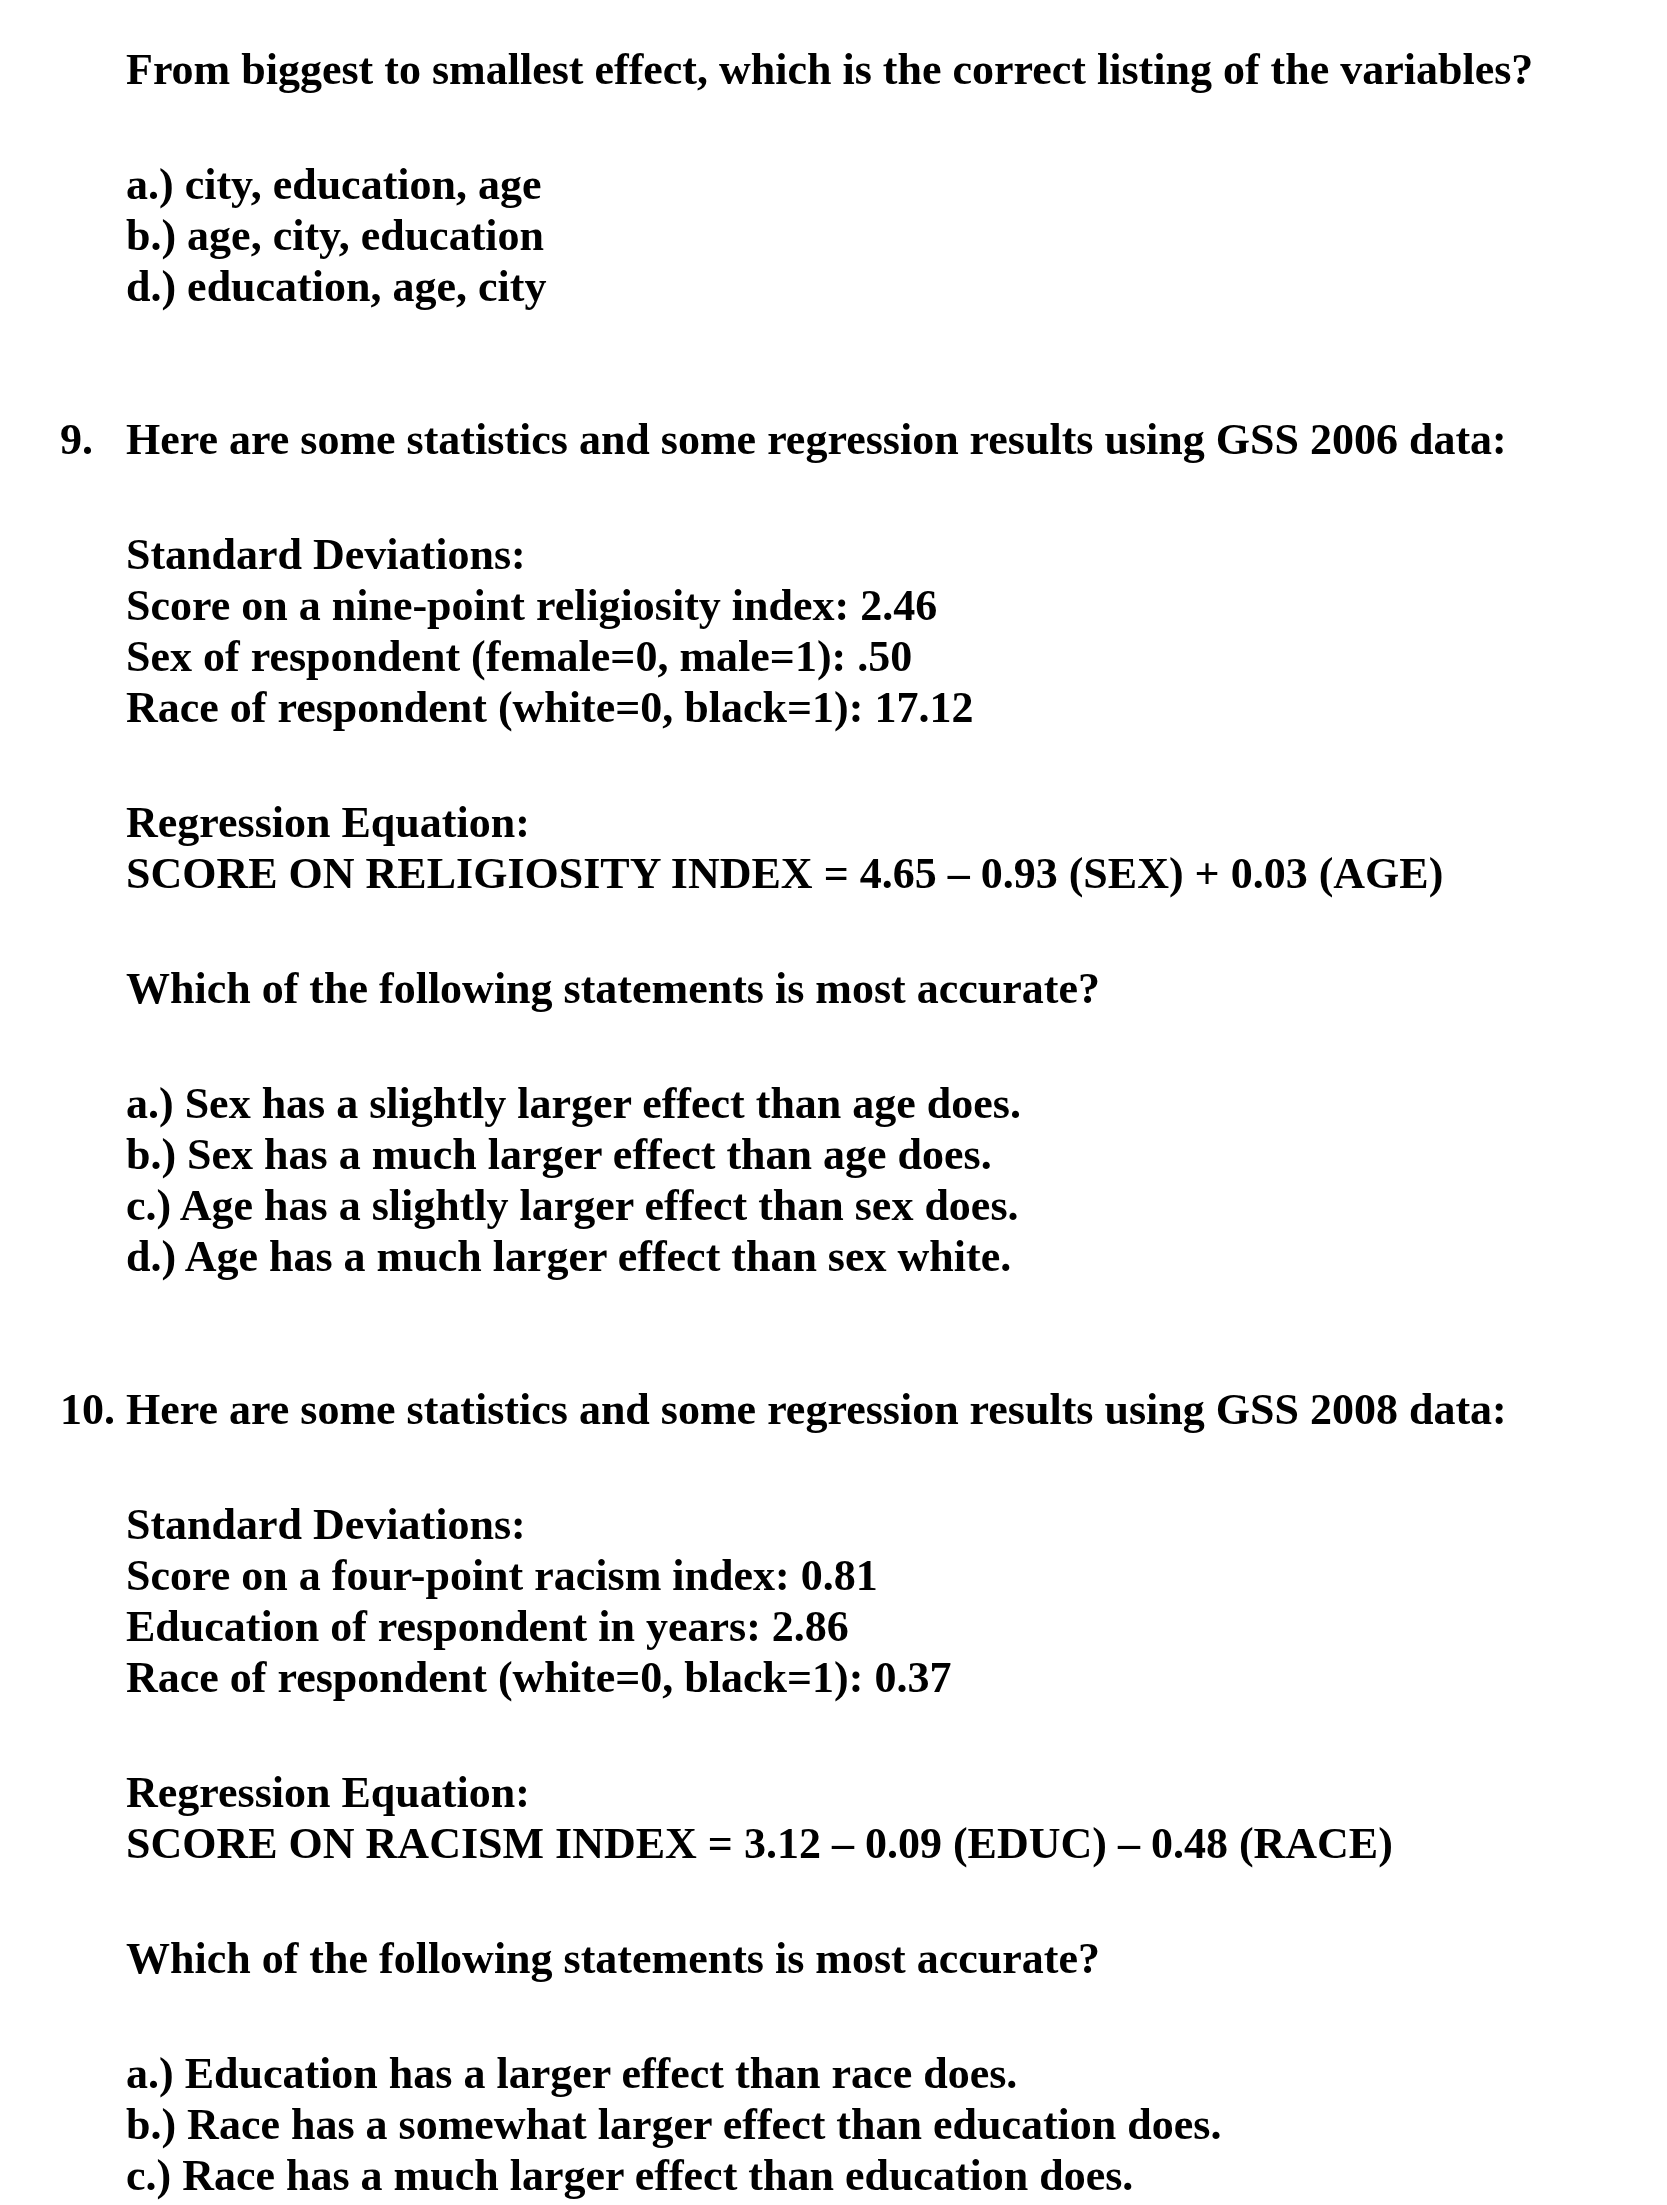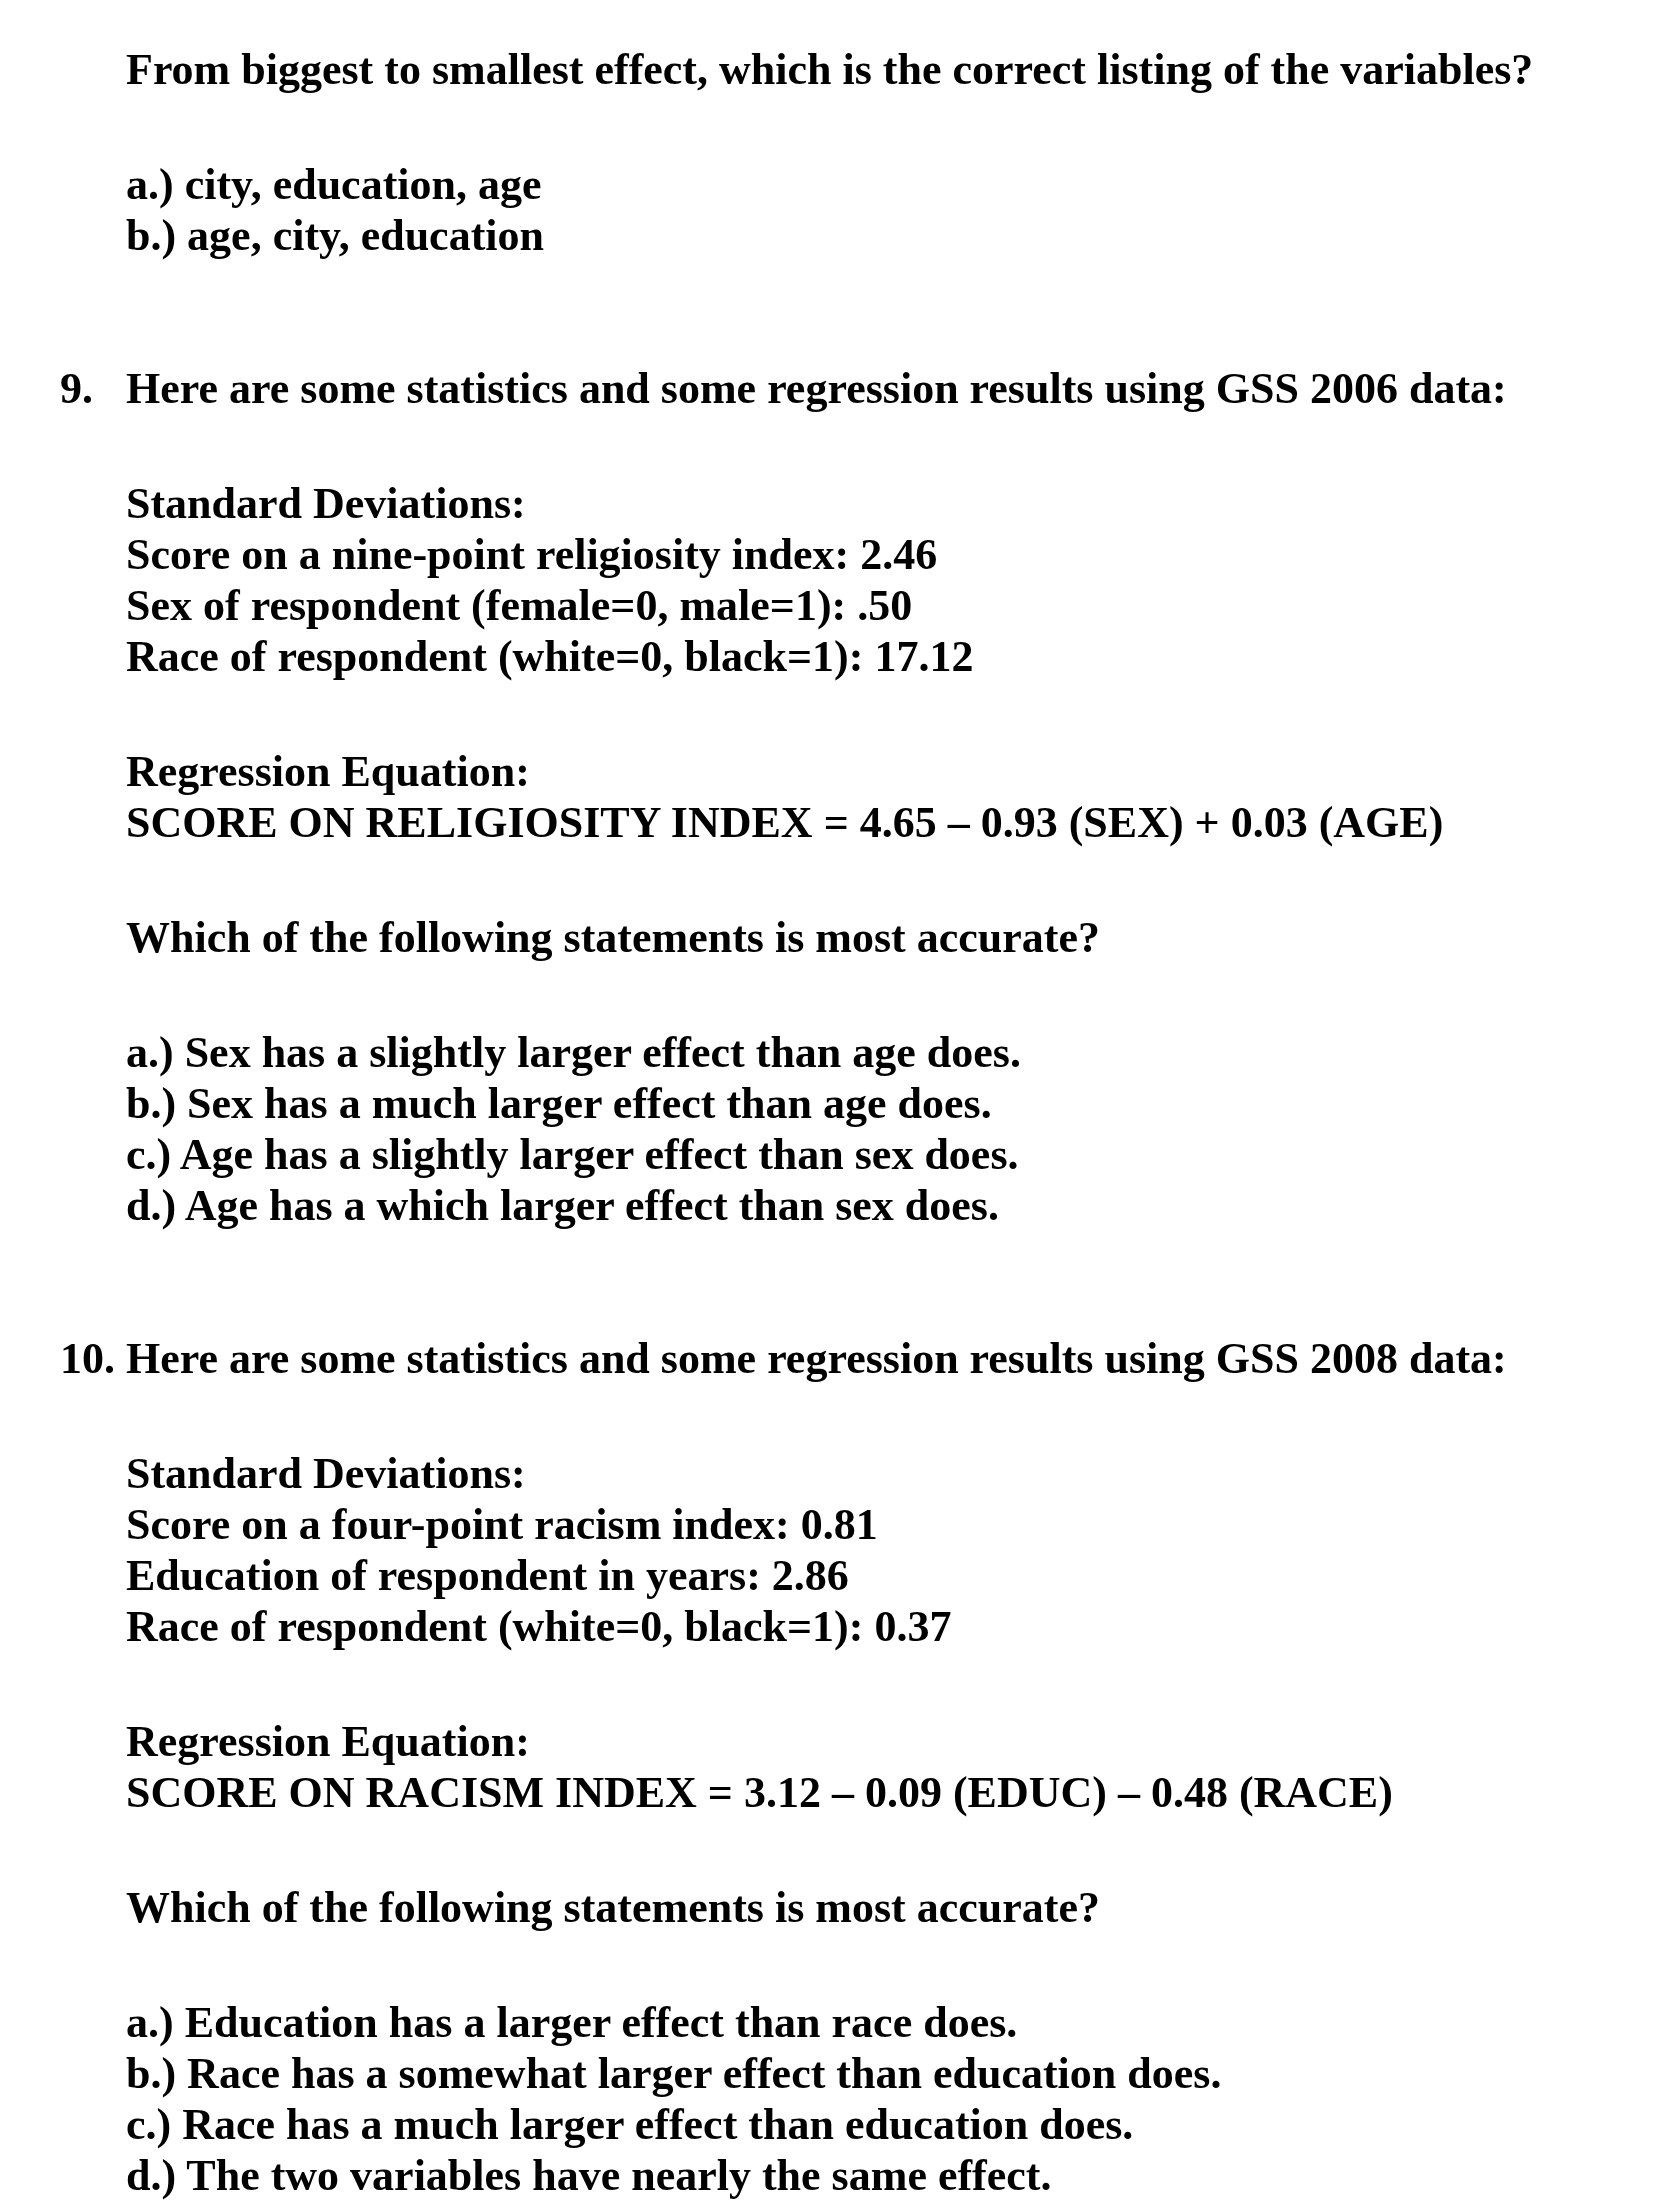--- a/index.html
+++ b/index.html
@@ -44,20 +44,21 @@
 <body>
 
 <div class="page">
   <div class="content">
 
     <div class="line">From biggest to smallest effect, which is the correct listing of the variables?</div>
 
     <div class="gap1">
       <div class="line">a.) city, education, age</div>
       <div class="line">b.) age, city, education</div>
+      <div class="line">d.) education, age, city</div>
     </div>
 
     <div class="line numbered gap2">
       <span class="qnum">9.</span>
       <span>Here are some statistics and some regression results using GSS 2006 data:</span>
     </div>
 
     <div class="gap1">
       <div class="line">Standard Deviations:</div>
       <div class="line">Score on a nine-point religiosity index: 2.46</div>
@@ -69,21 +70,21 @@
       <div class="line">Regression Equation:</div>
       <div class="line">SCORE ON RELIGIOSITY INDEX = 4.65 – 0.93 (SEX) + 0.03 (AGE)</div>
     </div>
 
     <div class="line gap1">Which of the following statements is most accurate?</div>
 
     <div class="gap1">
       <div class="line">a.) Sex has a slightly larger effect than age does.</div>
       <div class="line">b.) Sex has a much larger effect than age does.</div>
       <div class="line">c.) Age has a slightly larger effect than sex does.</div>
-      <div class="line">d.) Age has a which larger effect than sex does.</div>
+      <div class="line">d.) Age has a much larger effect than sex white.</div>
     </div>
 
     <div class="line numbered gap2">
       <span class="qnum">10.</span>
       <span>Here are some statistics and some regression results using GSS 2008 data:</span>
     </div>
 
     <div class="gap1">
       <div class="line">Standard Deviations:</div>
       <div class="line">Score on a four-point racism index: 0.81</div>

